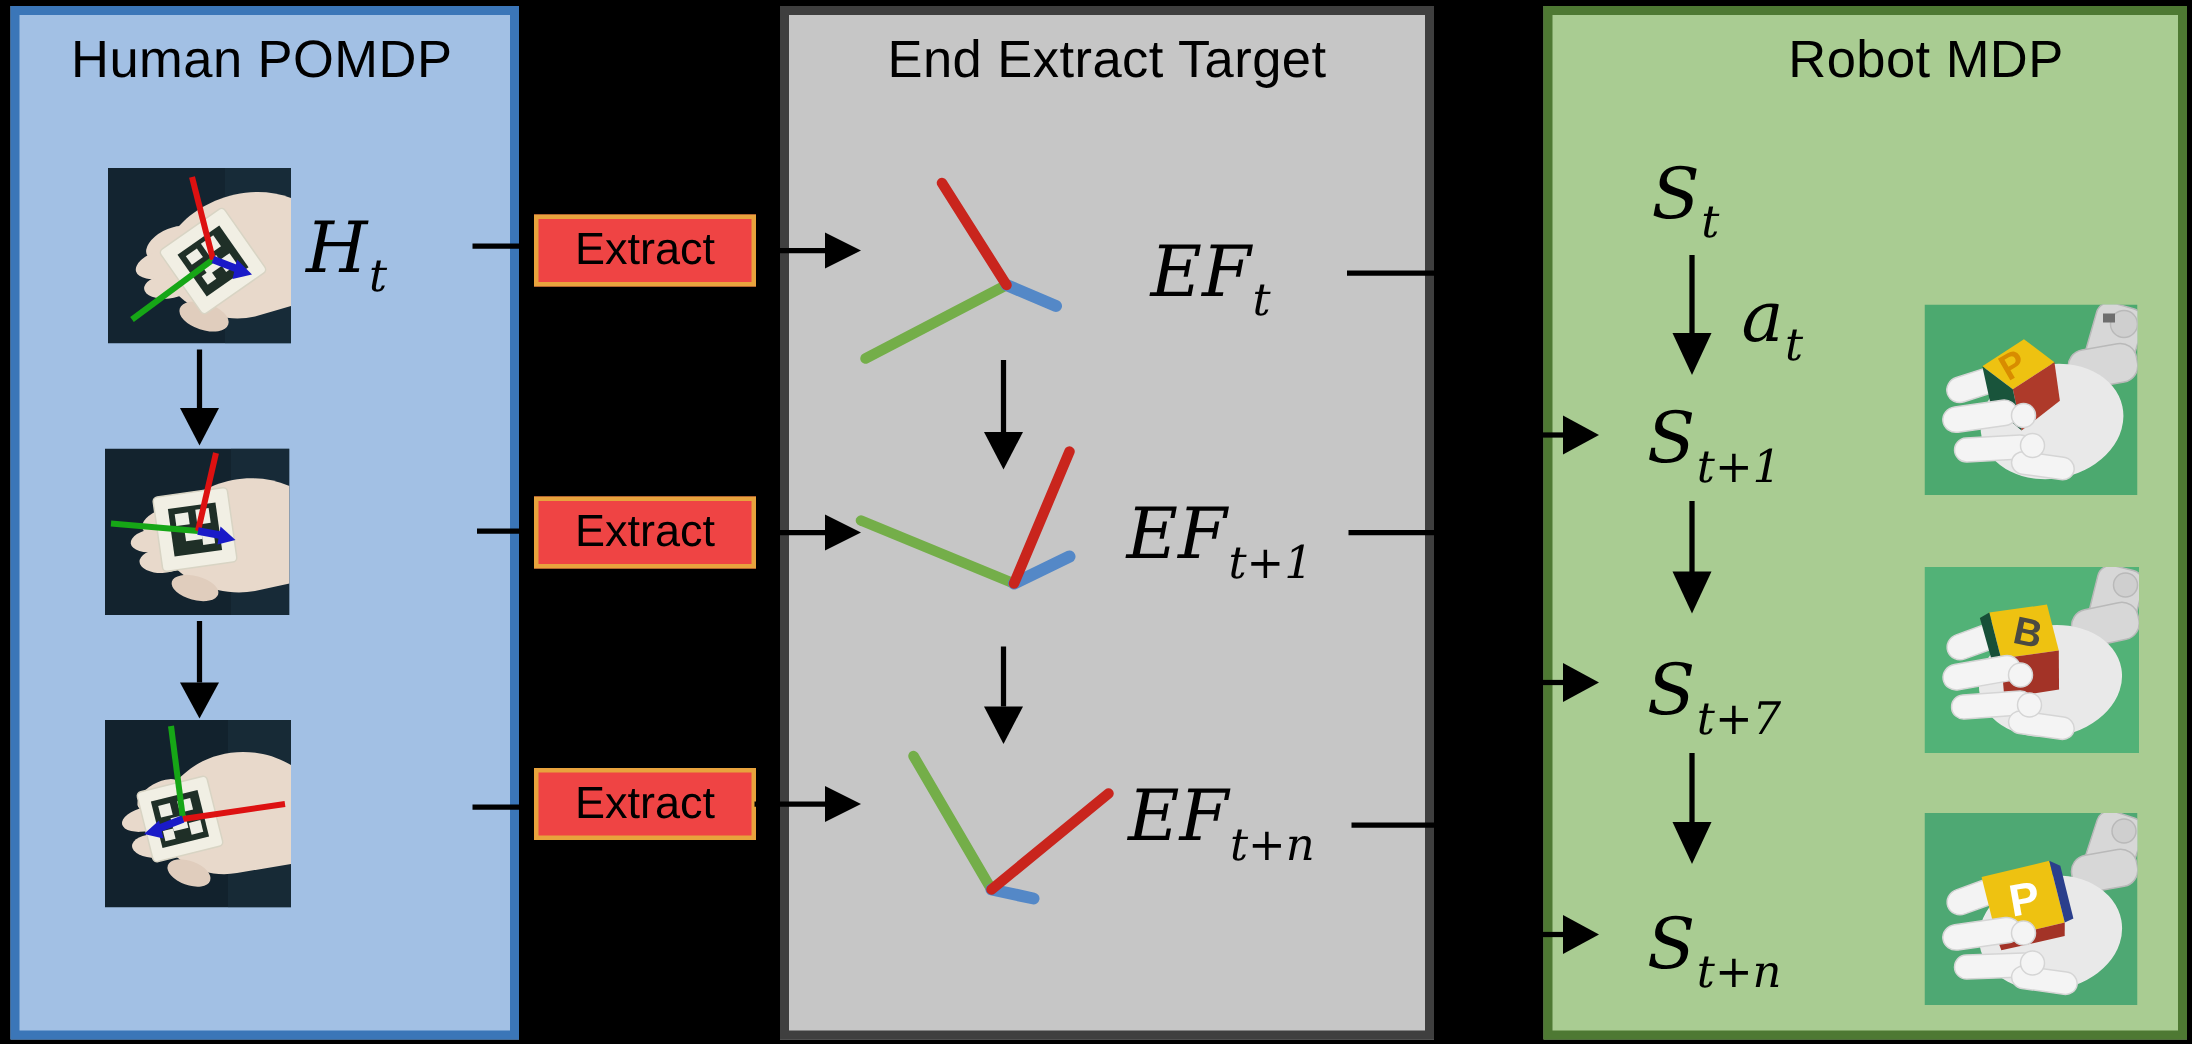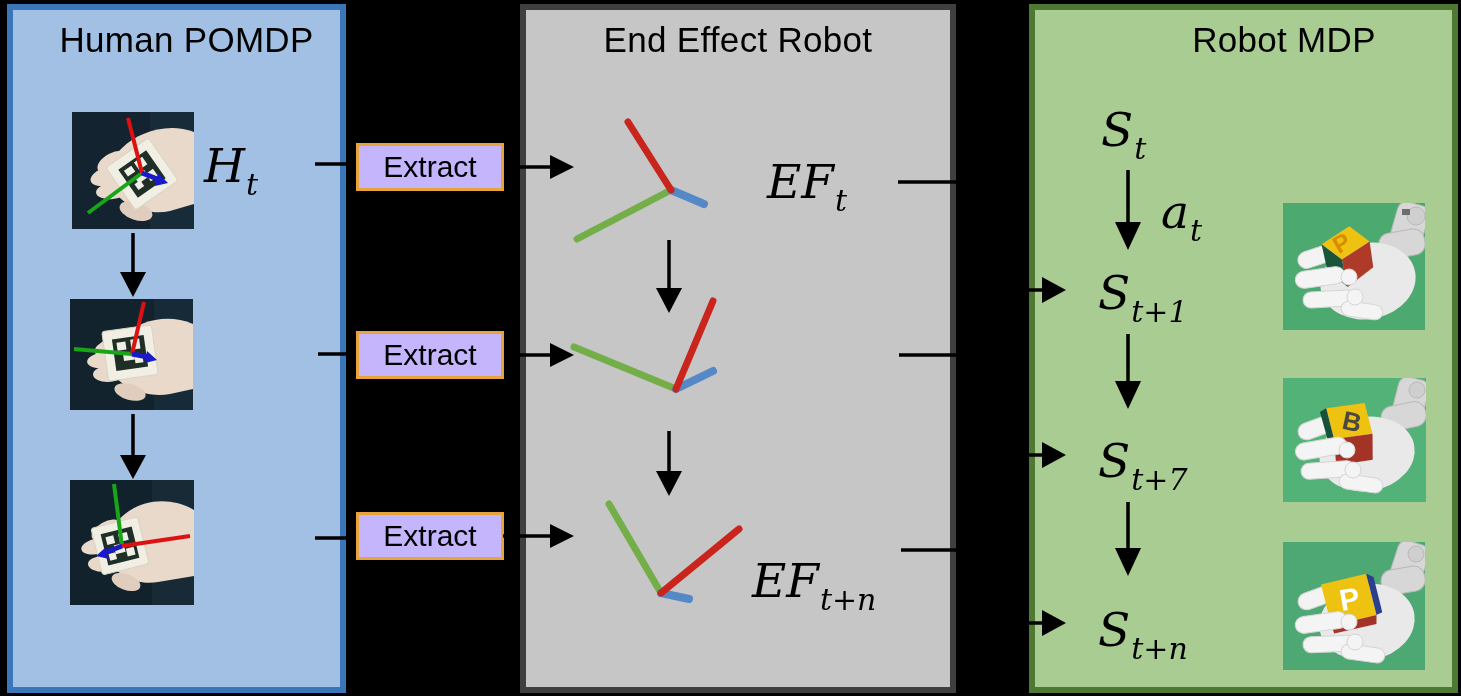--- a/index.html
+++ b/index.html
@@ -4,44 +4,44 @@
 <style>
   html,body{margin:0;padding:0;background:#000;}
   .stage{position:relative;width:1461px;height:696px;background:#000;overflow:hidden;
          font-family:"Liberation Sans",sans-serif;}
   .panel{position:absolute;box-sizing:border-box;top:4px;height:689px;}
   .panel-human{left:7px;width:339px;background:#A2C0E4;border:6px solid #3B76B8;}
   .panel-ef{left:520px;width:436px;background:#C6C6C6;border:6px solid #3F3F3F;}
   .panel-robot{left:1029px;width:429px;background:#A9CC92;border:6px solid #4E7933;}
   .panel-title{position:absolute;top:20px;text-align:center;font-size:35px;color:#000;
                letter-spacing:.3px;}
-  .title-human{left:25px;width:323px;}
+  .title-human{left:13px;width:323px;}
   .title-ef{left:520px;width:436px;}
   .title-robot{left:1029px;width:510px;}
   .mlabel{position:absolute;font-family:"DejaVu Serif",serif;font-style:italic;color:#000;
           font-size:47px;line-height:58px;white-space:nowrap;}
   .msub{font-size:30px;vertical-align:-13px;margin-left:1px;}
-  .extract-btn{position:absolute;left:356px;width:148px;height:48px;background:#c4b5fd;
+  .extract-btn{position:absolute;left:356px;width:148px;height:48px;background:#ef4444;
                border:3px solid #E8A33D;box-sizing:border-box;display:flex;align-items:center;
                justify-content:center;font-size:30px;color:#000;}
   .photo{position:absolute;}
   svg{display:block;}
   .overlay{position:absolute;left:0;top:0;pointer-events:none;}
 </style>
 </head>
 <body>
 
 <div class="stage">
 
   <div class="panel panel-human"></div>
   <div class="panel panel-ef"></div>
   <div class="panel panel-robot"></div>
 
   <div class="panel-title title-human">Human POMDP</div>
-  <div class="panel-title title-ef">End Effect Robot</div>
+  <div class="panel-title title-ef">End Extract Target</div>
   <div class="panel-title title-robot">Robot MDP</div>
 
   <svg class="photo" style="left:72px;top:112px" width="122" height="117" viewBox="0 0 122 117">
     <rect width="122" height="117" fill="#132430"></rect>
     <rect x="78" width="44" height="117" fill="#1B3140" opacity="0.55"></rect>
     <g fill="#E8D9CB">
       <path d="M122,20 C96,10 66,20 50,36 C38,48 32,60 40,76 C50,94 76,104 98,99 L122,92 Z"></path>
       <ellipse cx="41" cy="50" rx="17" ry="9" transform="rotate(-28 41 50)"></ellipse>
       <ellipse cx="36" cy="64" rx="18" ry="9" transform="rotate(-16 36 64)"></ellipse>
       <ellipse cx="40" cy="79" rx="16" ry="8" transform="rotate(-6 40 79)"></ellipse>
@@ -194,21 +194,24 @@
   <div class="extract-btn" style="top:331px">Extract</div>
   <div class="extract-btn" style="top:512px">Extract</div>
 
   <div class="mlabel" style="left:204px;top:137px">
     <span>H</span><span class="msub">t</span>
   </div>
 
   <div class="mlabel" style="left:767px;top:153px">
     <span>EF</span><span class="msub">t</span>
   </div>
-  <div class="mlabel" style="left:752px;top:552px">
+  <div class="mlabel" style="left:751px;top:328px">
+    <span>EF</span><span class="msub">t+1</span>
+  </div>
+  <div class="mlabel" style="left:752px;top:516px">
     <span>EF</span><span class="msub">t+n</span>
   </div>
 
   <div class="mlabel" style="left:1101px;top:101px">
     <span>S</span><span class="msub">t</span>
   </div>
   <div class="mlabel" style="left:1098px;top:264px">
     <span>S</span><span class="msub">t+1</span>
   </div>
   <div class="mlabel" style="left:1098px;top:432px">

